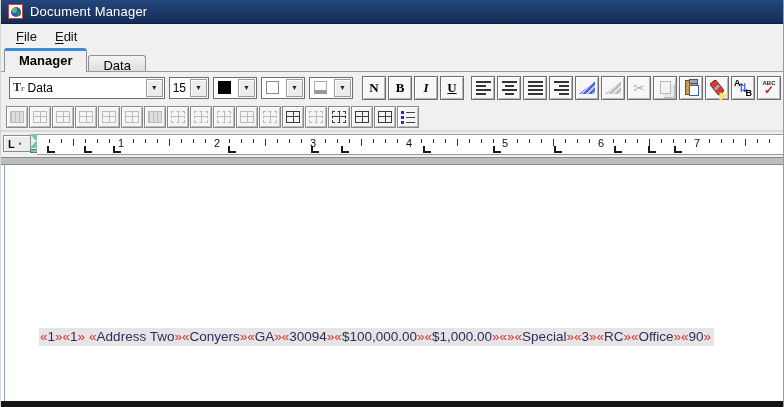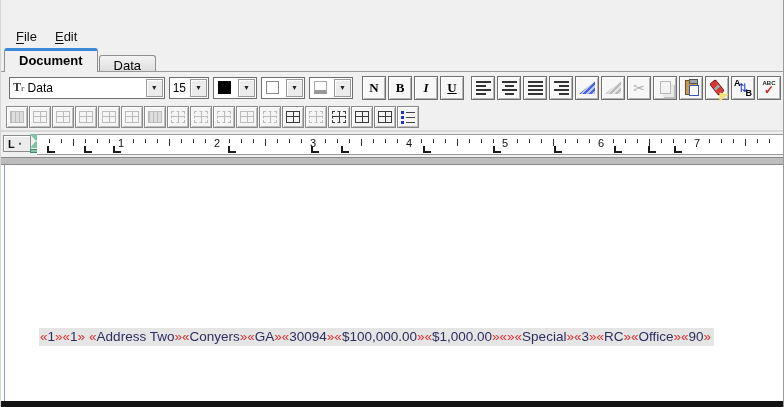--- a/index.html
+++ b/index.html
@@ -151,28 +151,34 @@
   .ftok .g{color:var(--field_red);}
   .ftok .fname{color:var(--field_navy);}
 
   .bottombar{position:absolute;left:0;right:0;bottom:0;height:6px;background:#141414;}
 </style>
 </head>
 <body>
 
 <div class="window">
 
+  <div class="titlebar">
+    <span class="app-icon">
+        <span class="globe"></span>
+      </span>
+    <span class="wtitle">Document Manager</span>
+  </div>
 
   <div class="menubar" id="menubar">
       <span class="menu-item"><u>F</u>ile</span>
       <span class="menu-item"><u>E</u>dit</span>
     </div>
 
   <div class="tabrow" id="tabrow">
-      <span class="tab active">Document</span>
+      <span class="tab active">Manager</span>
       <span class="tab inactive">Data</span>
     </div>
 
   <div class="toolbar1">
     <div class="combo" style="width:176px;">
       <span class="tticon">T<i>r</i></span>
       <span class="cval">Data</span>
       <span class="arrowbtn">▼</span>
     </div>
     <div class="combo" style="width:42px;">

